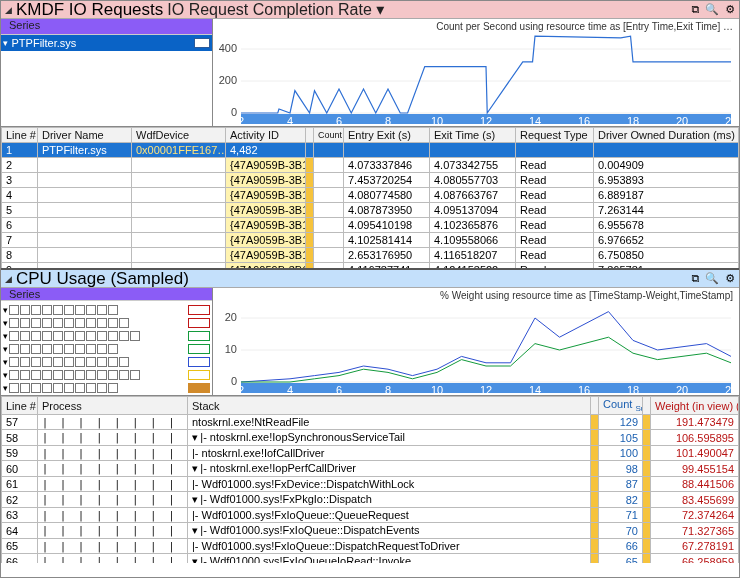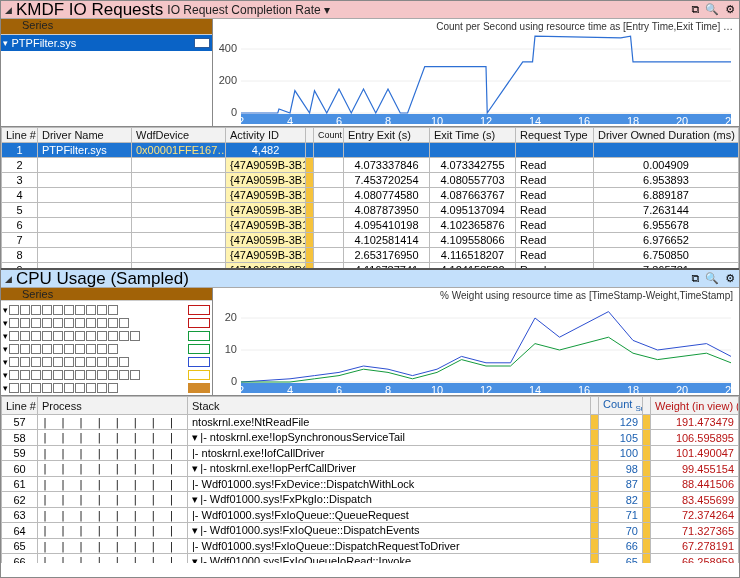--- a/index.html
+++ b/index.html
@@ -2,34 +2,34 @@
 <html><head>
 <meta charset="utf-8">
 <style>
 *{box-sizing:border-box;margin:0;padding:0;font-family:"Segoe UI",Tahoma,sans-serif;font-size:11px}
 body{background:#fff;width:740px;height:578px;overflow:hidden;border:1px solid #888}
 .pane-hdr{display:flex;align-items:center;height:18px;padding:0 4px;gap:4px;border-bottom:1px solid #aaa}
 .pane-hdr.pink{background:#f4c6c8}
 .pane-hdr.blue{background:#c4e0fb}
 .tri{font-size:9px;color:#333}
 .pane-title{font-size:17px}
-.pane-sub{font-size:12px;color:#222}
+.pane-sub{font-size:16px;color:#222}
 .pane-icons{margin-left:auto;display:flex;gap:6px;align-items:center}
 .pane-icons span{font-size:11px;cursor:pointer}
 .chart-row{display:flex;height:108px;border-bottom:1px solid #888}
 .series-col{width:212px;border-right:1px solid #888;background:#fff;display:flex;flex-direction:column}
-.series-hdr{height:16px;padding:0 21px;font-size:11px;color:#222;border-bottom:1px solid #ccc;background:#a16207}
+.series-hdr{height:16px;padding:0 8px;font-size:11px;color:#222;border-bottom:1px solid #ccc;background:#8b5cf6}
 .series-item{display:flex;align-items:center;height:16px;background:#0a63c6;color:#fff;padding:0 2px;gap:4px}
 .chip{width:16px;height:10px;border:1px solid #2a5a9b;background:#fff}
 .chart-area{flex:1;position:relative;background:#fff}
 .chart-note{position:absolute;right:6px;top:2px;font-size:10px;color:#333}
 .tbl{width:100%;border-collapse:collapse;table-layout:fixed}
 .tbl th,.tbl td{border:1px solid #bbb;padding:1px 4px;height:15px;font-size:11px;text-align:left;white-space:nowrap;overflow:hidden}
 .tbl th{background:#f2f2f2;font-weight:400;color:#111;position:relative}
-.tbl td.num,.tbl th.num{text-align:center}
+.tbl td.num,.tbl th.num{text-align:left}
 .goldbar{background:#f6c33c}
 tr.sel td{background:#1e74d2;color:#fff}
 tr.sel td.guid{color:#ffe27a}
 tr.dot td{border-top:1px dashed #888}
 .cpu-series{width:212px;border-right:1px solid #888;background:#fff;padding:2px;display:flex;flex-direction:column;gap:1px;overflow:hidden}
 .cpu-row{display:flex;align-items:center;gap:1px;height:13px}
 .sq{width:10px;height:10px;border:1px solid #777;background:#fff}
 .swatch{width:22px;height:10px;border:1px solid #777;margin-left:auto}
 .stack-wrap{height:167px;overflow:hidden}
 .stack-tbl td.ind{font-family:Consolas,monospace;font-size:10px;white-space:pre}

